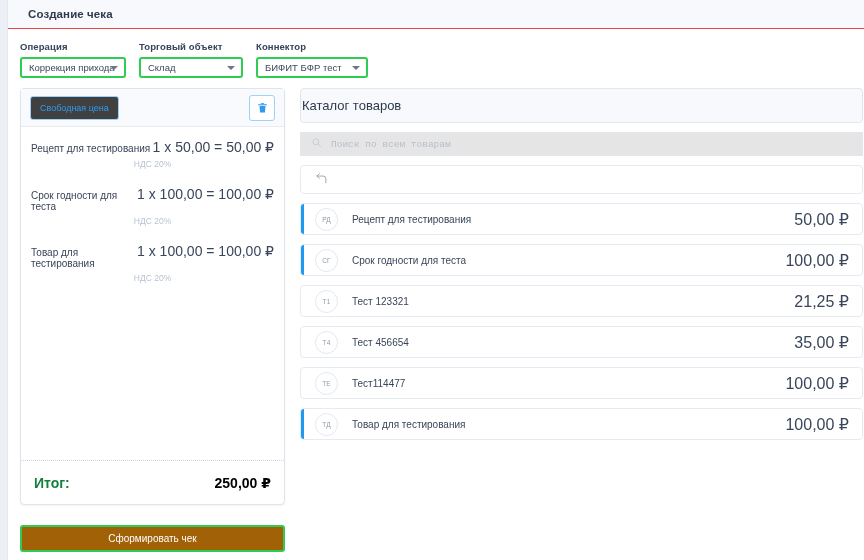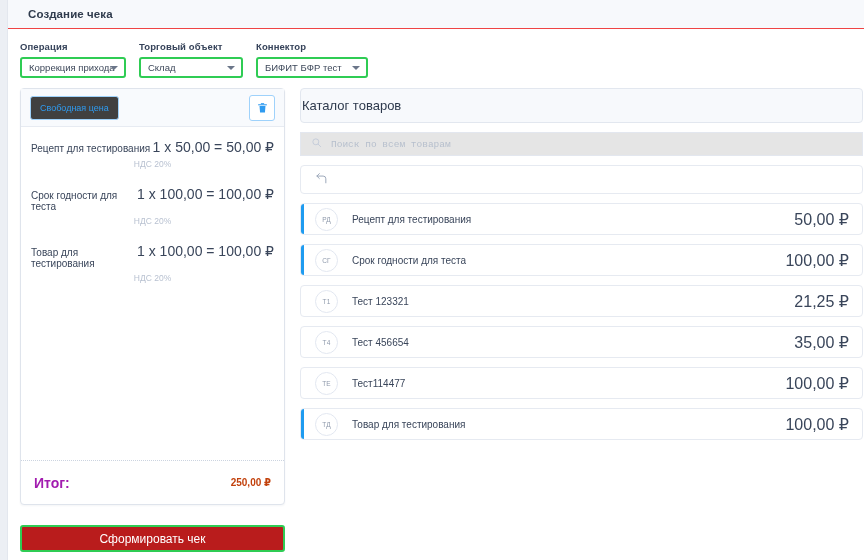--- a/index.html
+++ b/index.html
@@ -127,30 +127,30 @@
   .item-vat{
     text-align:center;font-size:8.5px;color:#b9c2d1;margin-top:4px;
   }
   .total{
     border-top:1px dotted #ccd4e0;
     height:44px;
     display:flex;align-items:center;justify-content:space-between;
     padding:0 13px;
     box-sizing:border-box;
   }
-  .total .lab{font-size:14px;font-weight:bold;color:#a21caf;}
-  .total .val{font-size:10px;font-weight:bold;color:#c2410c;}
+  .total .lab{font-size:14px;font-weight:bold;color:#15803d;}
+  .total .val{font-size:14px;font-weight:bold;color:#000000;}
   .submit{
     margin-top:20px;
     width:265px;height:27px;
-    background:#b91c1c;
+    background:#a16207;
     border:2px solid #2fcc54;
     border-radius:3px;
     color:#ffffff;
-    font-size:12px;
+    font-size:10px;
     display:flex;align-items:center;justify-content:center;
     box-sizing:border-box;
     cursor:pointer;
   }
   
   .catalog-col{
     margin-left:15px;
     width:563px;
     display:flex;flex-direction:column;
   }

